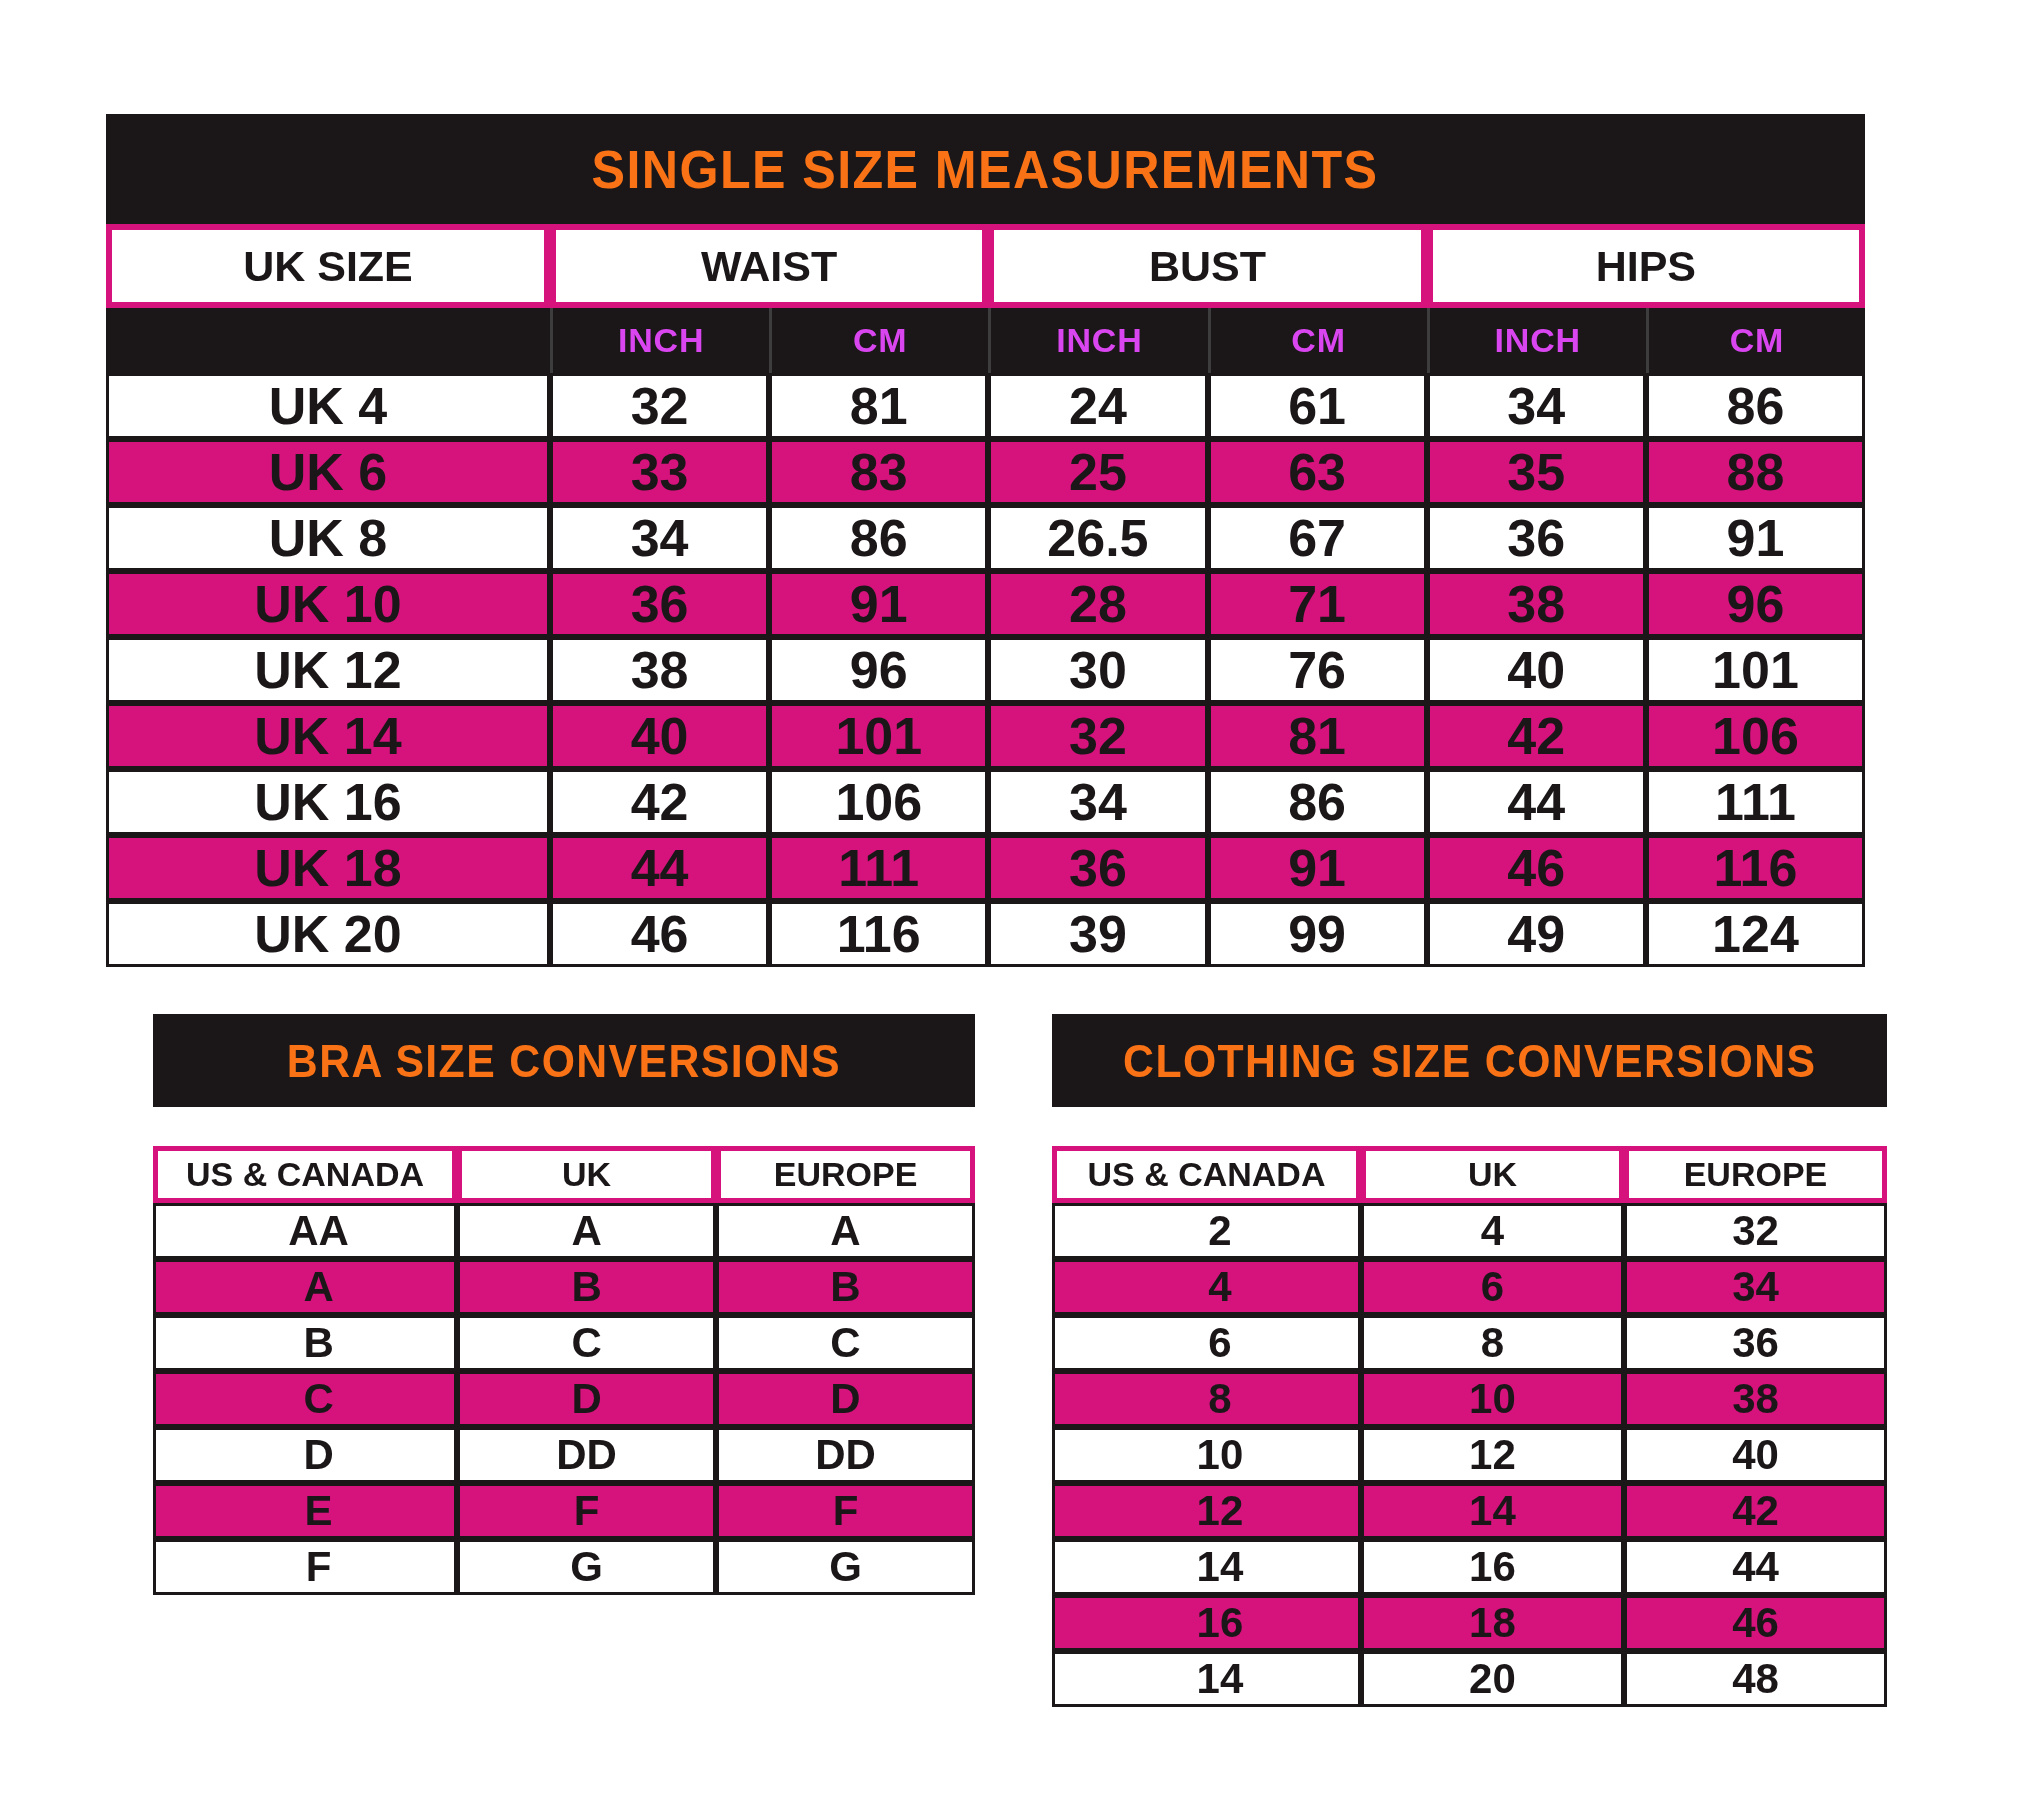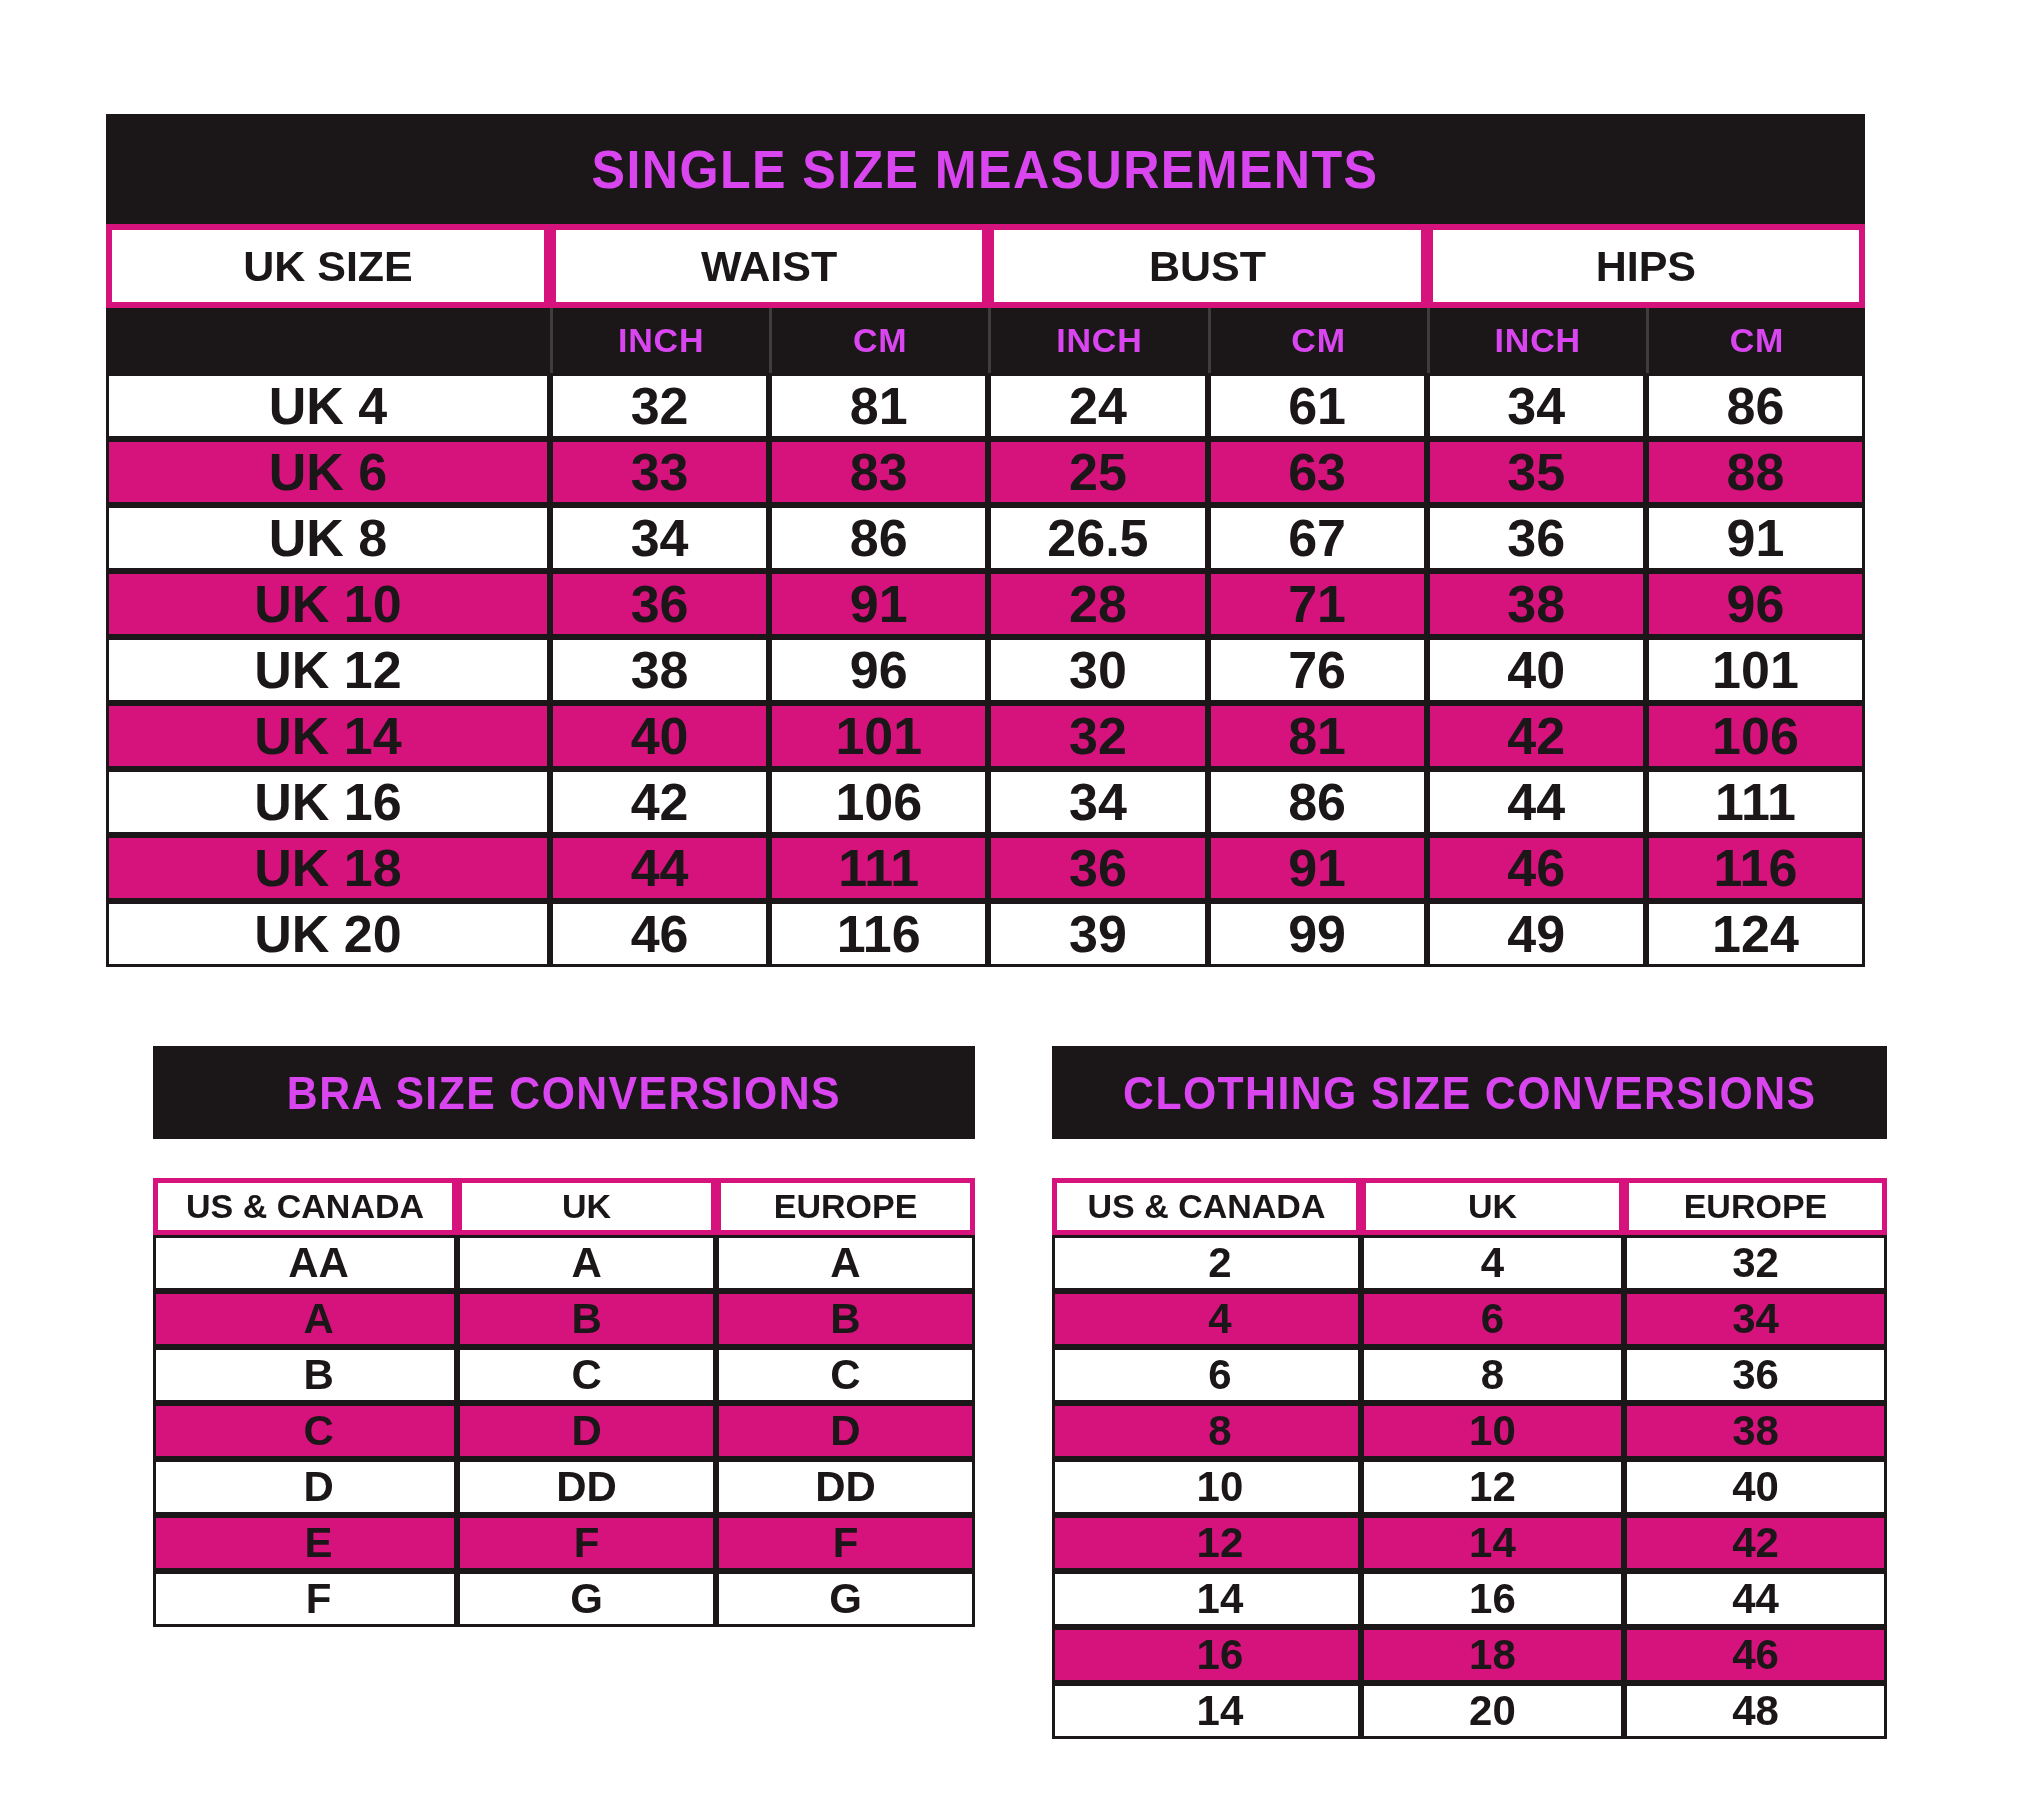--- a/index.html
+++ b/index.html
@@ -12,21 +12,21 @@
     background:#ffffff;
     position:relative;
     font-family:"Liberation Sans",sans-serif;
     font-weight:700;
     color:var(--ink);
     overflow:hidden;
   }
   .tbl{position:absolute;}
   .title-bar{
     background:var(--ink);
-    color:#d946ef;
+    color:#f97316;
     display:flex;align-items:center;justify-content:center;
   }
   .title-bar .t{
     transform:scaleX(.93);
     letter-spacing:1.5px;
     white-space:nowrap;
   }
   
   #main{left:106px;top:114px;width:1759px;}
   #main .title-bar{height:110px;font-size:54px;}
@@ -59,21 +59,21 @@
     box-sizing:border-box;
     flex:1;
     border:3.1px solid var(--ink);
     background:#fff;
     display:flex;align-items:center;justify-content:center;
     white-space:nowrap;
   }
   #main .cell:first-child{flex:0 0 444px;}
   .data-row.pink .cell{background:var(--pink);}
   
-  .sub .title-bar{height:93px;font-size:46px;margin-top:32px;}
+  .sub .title-bar{height:93px;font-size:46px;}
   .sub .group-row{height:57px;margin-top:39px;}
   .sub .gcell{border-width:5.4px;font-size:34px;}
   .sub .gcell:first-child{flex:0 0 37%;}
   .sub .data-row{height:56px;font-size:42px;}
   .sub .cell:first-child{flex:0 0 37%;padding-left:27px;}
   #bra{left:153px;top:1014px;width:822px;}
   #clothing{left:1052px;top:1014px;width:835px;}
 </style>
 </head>
 <body>

